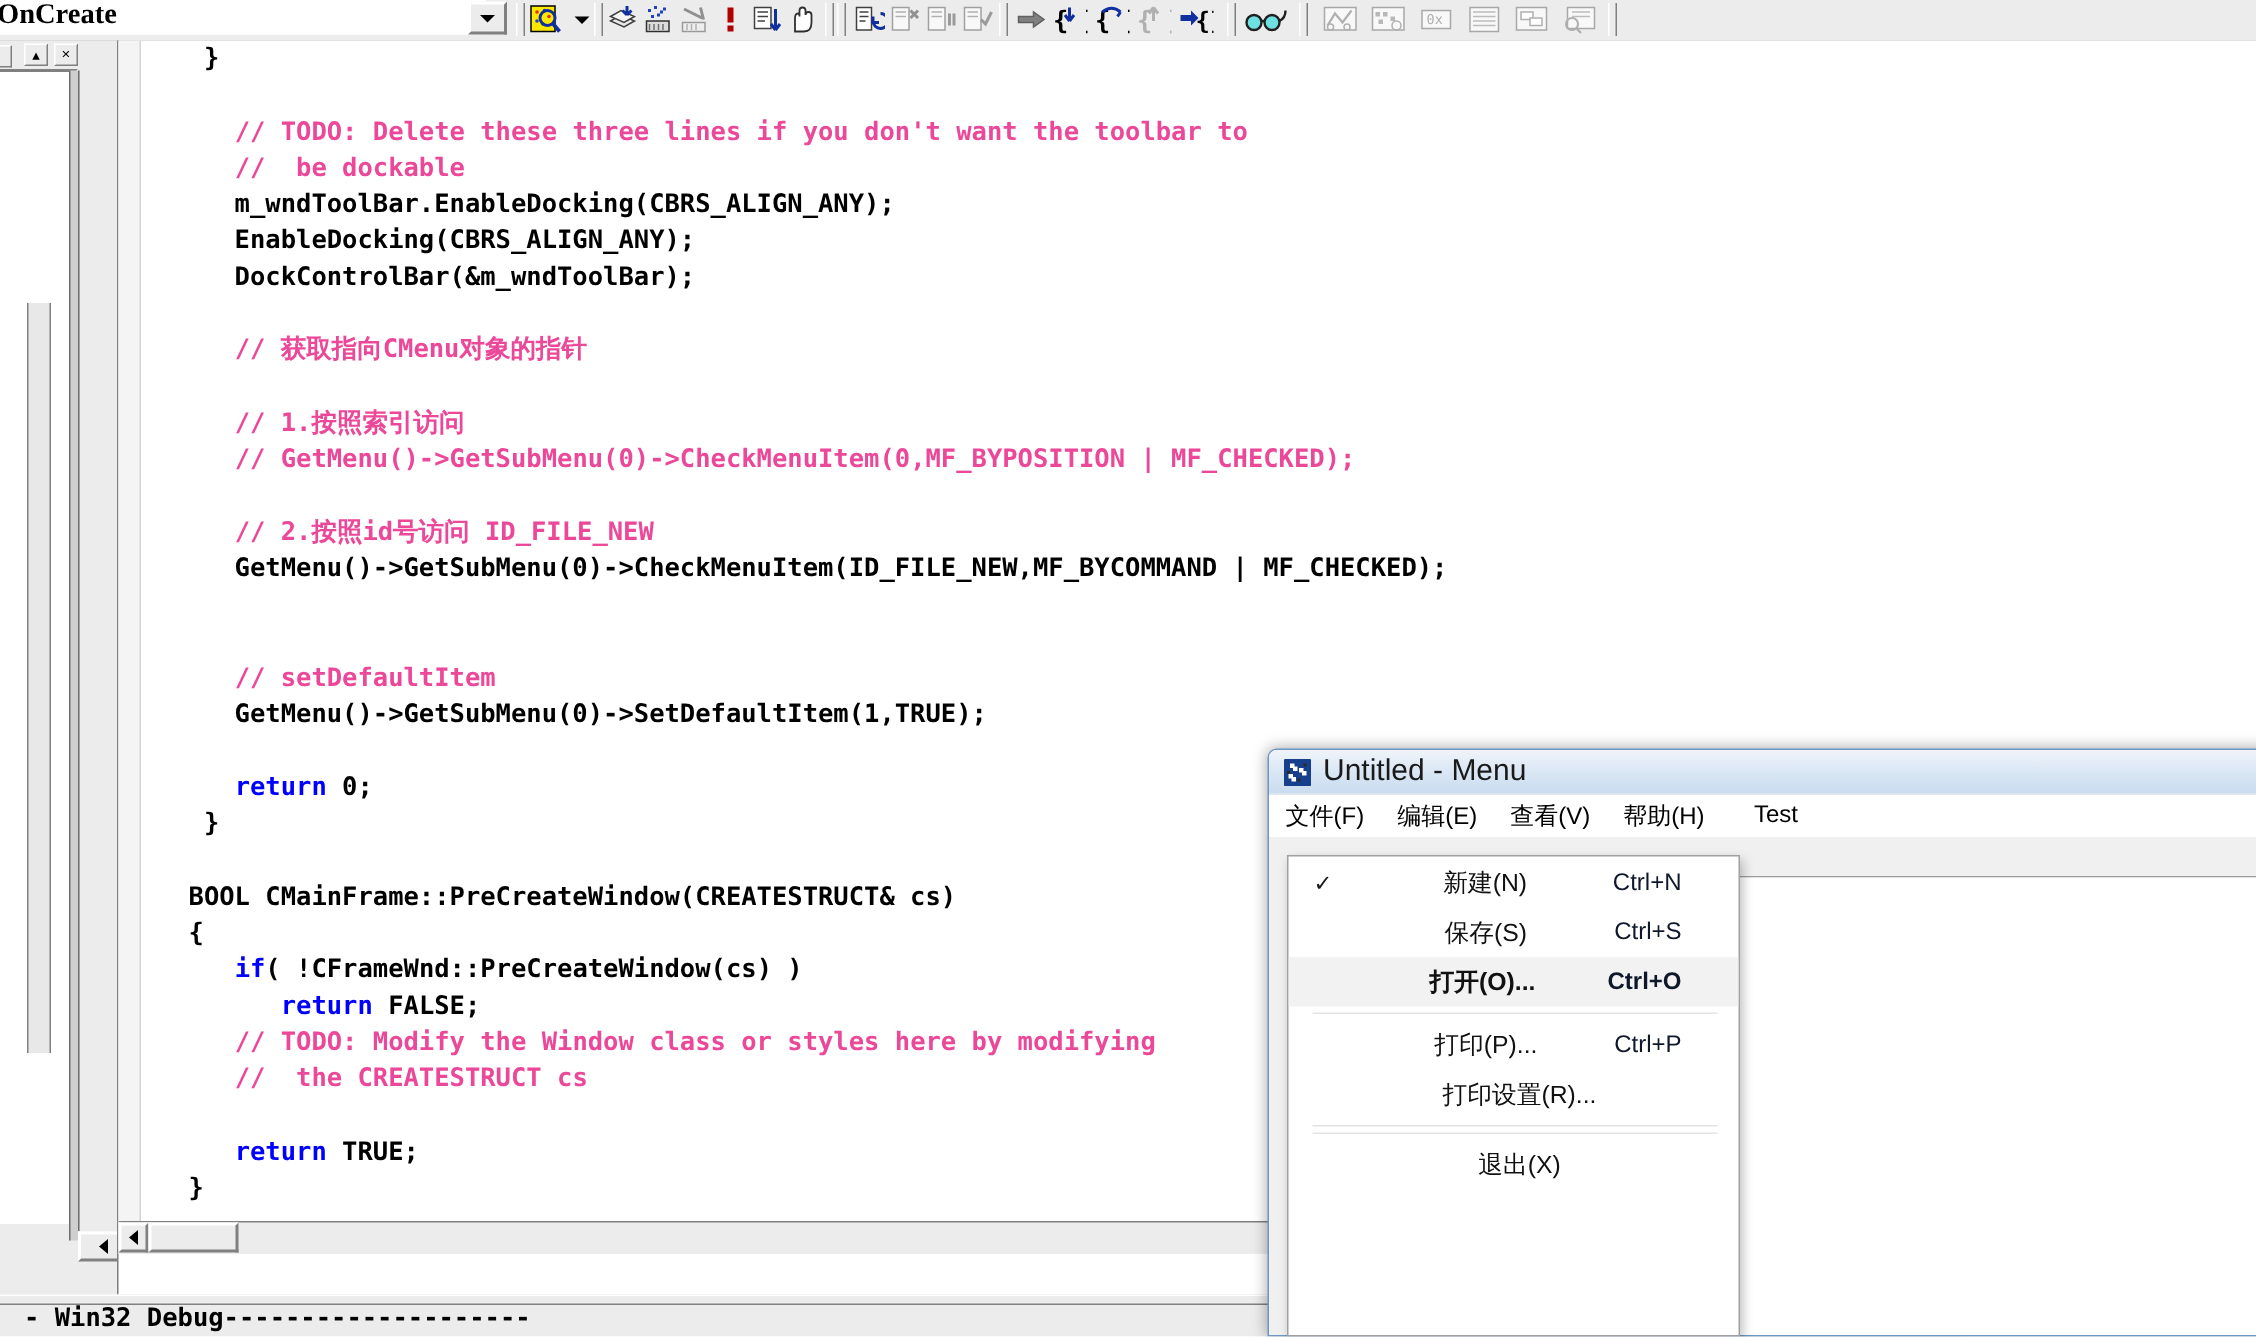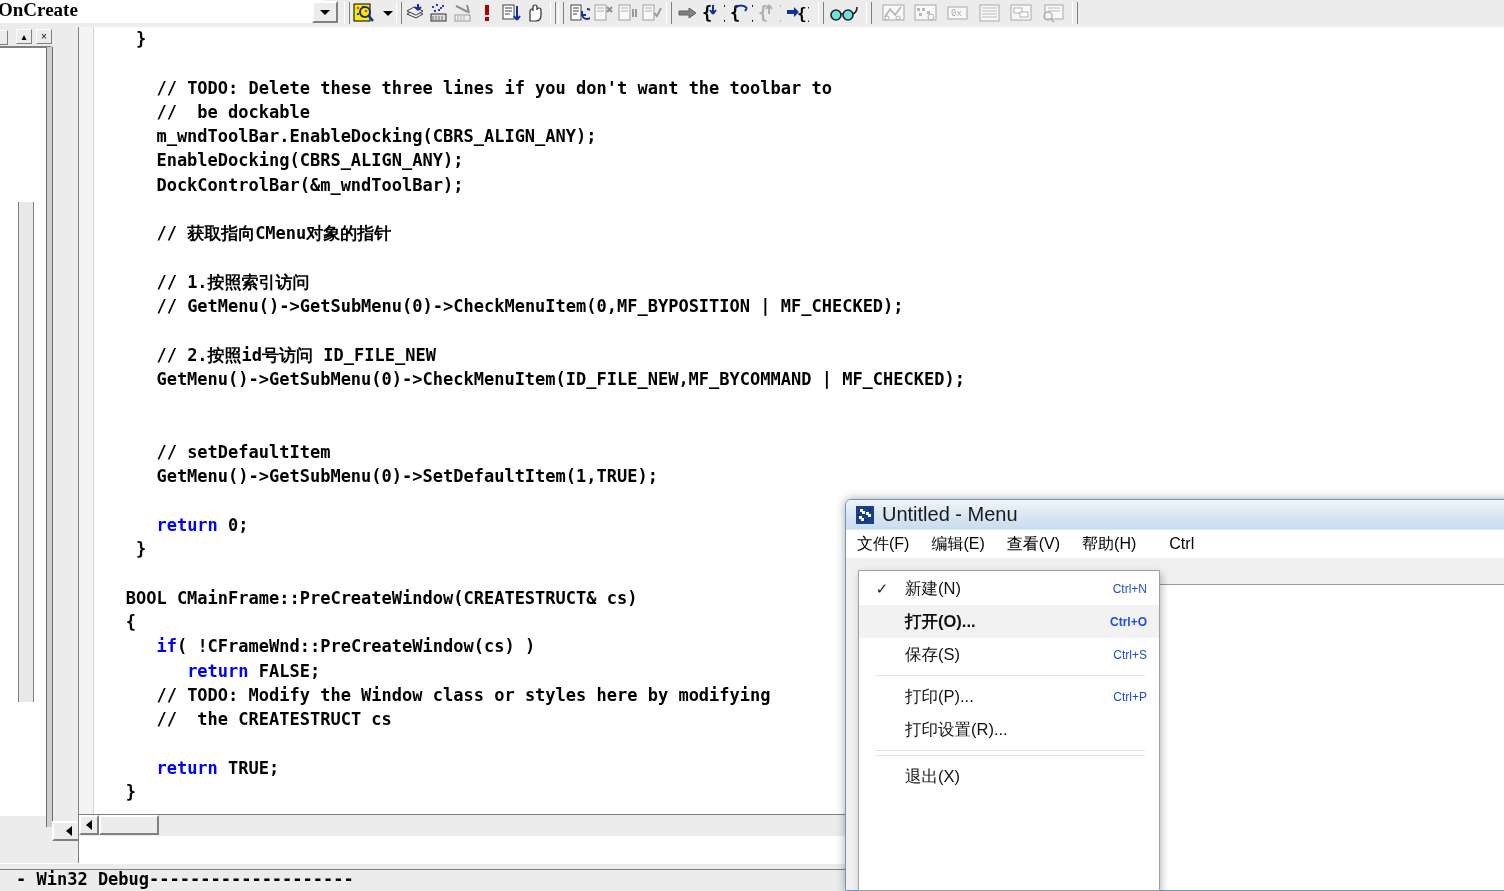--- a/index.html
+++ b/index.html
@@ -112,21 +112,21 @@
   #code{
     position:absolute; left:16px; top:0px; width:1409px; height:790px;
     font-family:"DejaVu Sans Mono", monospace;
     font-size:17px; font-weight:bold;
     line-height:24.3px;
     color:#000000;
     white-space:pre;
     letter-spacing:0px;
   }
   #code .cl{ display:block; height:24.3px; }
-  #code .cmt{ color:#000000; }
+  #code .cmt{ color:#ec4899; }
   #code .kw{ color:#0000ff; }
 
   #ed-hscroll{
     position:absolute; left:0px; bottom:0px; width:1425px; height:21px;
     background:#ececec; border-top:1px solid #808080;
   }
   #ed-hscroll .hs-left{
     position:absolute; left:0px; top:0px; width:20px; height:20px;
     background:#ececec; border:2px solid; border-color:#ffffff #808080 #808080 #ffffff;
     box-sizing:border-box; display:flex;align-items:center;justify-content:center;
@@ -213,23 +213,23 @@
   .fm-item{
     position:relative; height:33px; display:flex; align-items:center;
     font-size:16.5px; color:#111; cursor:default;
   }
   .fm-item.hl{ background:#f2f2f2; font-weight:bold; }
   .fm-item.dis{ color:#a8a8a8; }
   .fm-check{
     width:46px; text-align:center; font-size:15px; color:#1a1a1a;
     flex:0 0 auto;
   }
-  .fm-label{ flex:1 1 auto; white-space:nowrap; }
+  .fm-label{ flex:1 1 auto; white-space:nowrap;text-align:center; }
   .fm-accel{
-    padding-right:12px; font-size:12px; color:#1d4ed8; white-space:nowrap;
+    padding-right:38px; font-size:16px; color:#0f172a; white-space:nowrap;
     flex:0 0 auto;
   }
   .fm-item.hl .fm-accel{ font-weight:bold; }
   .fm-sep{
     height:1px; background:#e3e3e3; margin:4px 14px 4px 16px;
   }
 </style>
 </head>
 <body>
 
@@ -533,42 +533,42 @@
       </svg>
     </div>
     <span id="ma-title-text">Untitled - Menu</span>
   </div>
 
   <div id="ma-menubar">
     <div class="ma-mi">文件(F)</div>
     <div class="ma-mi">编辑(E)</div>
     <div class="ma-mi">查看(V)</div>
     <div class="ma-mi">帮助(H)</div>
-    <div class="ma-mi" style="padding-left:22px;">Ctrl</div>
+    <div class="ma-mi" style="padding-left:22px;">Test</div>
   </div>
 
   <div id="ma-toolstrip"></div>
   <div id="ma-client"></div>
 </div>
 
 <div id="file-menu">
     <div class="fm-item">
       <span class="fm-check">✓</span>
       <span class="fm-label">新建(N)</span>
       <span class="fm-accel">Ctrl+N</span>
     </div>
+    <div class="fm-item">
+      <span class="fm-check"></span>
+      <span class="fm-label">保存(S)</span>
+      <span class="fm-accel">Ctrl+S</span>
+    </div>
     <div class="fm-item hl">
       <span class="fm-check"></span>
       <span class="fm-label">打开(O)...</span>
       <span class="fm-accel">Ctrl+O</span>
-    </div>
-    <div class="fm-item">
-      <span class="fm-check"></span>
-      <span class="fm-label">保存(S)</span>
-      <span class="fm-accel">Ctrl+S</span>
     </div>
     <div class="fm-sep"></div>
     <div class="fm-item">
       <span class="fm-check"></span>
       <span class="fm-label">打印(P)...</span>
       <span class="fm-accel">Ctrl+P</span>
     </div>
     <div class="fm-item">
       <span class="fm-check"></span>
       <span class="fm-label">打印设置(R)...</span>

